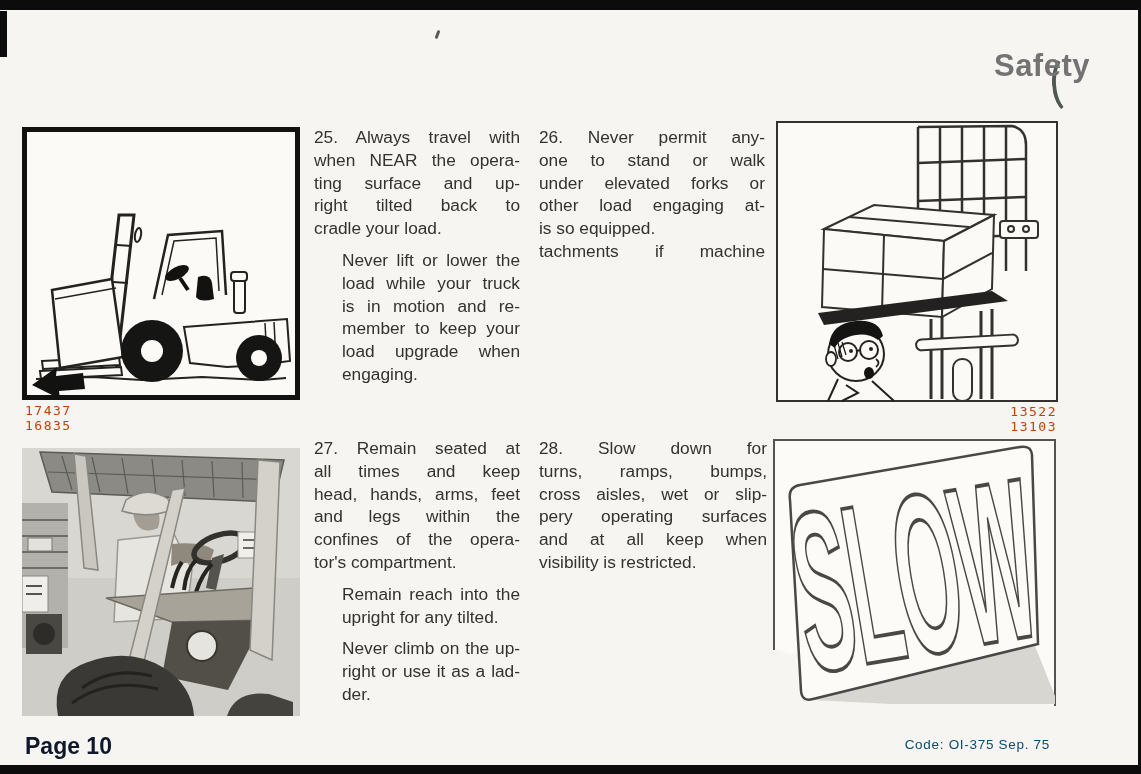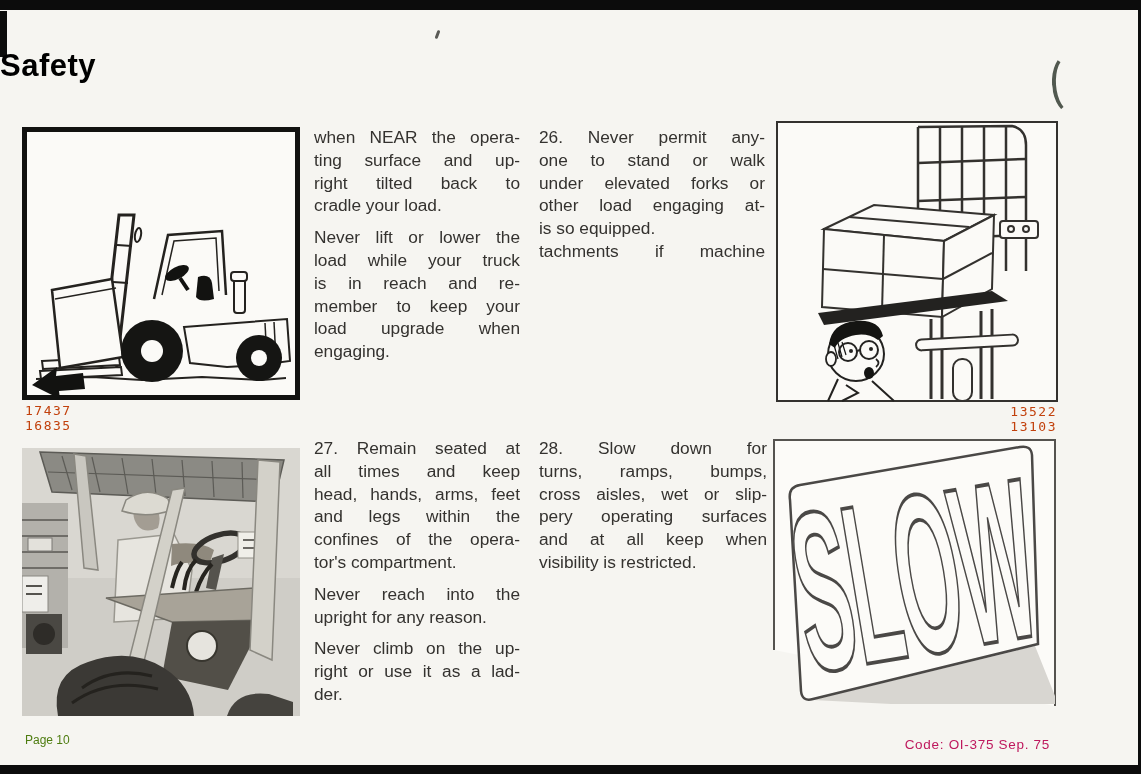--- a/index.html
+++ b/index.html
@@ -13,46 +13,46 @@
   
   .top-bar{left:0;top:0;width:1141px;height:10px;background:#0c0c0c;}
   .bottom-bar{left:0;top:765px;width:1141px;height:9px;background:#0c0c0c;}
   .right-strip{left:1138px;top:0;width:3px;height:774px;background:#0c0c0c;}
   .left-notch{left:0;top:11px;width:7px;height:46px;background:#0c0c0c;}
   .curl{left:1052px;top:54px;width:28px;height:54px;border:3px solid transparent;
         border-left:4px solid #51584f;border-radius:50%;transform:rotate(-4deg);}
   .speck{left:436px;top:30px;width:3px;height:9px;background:#5a5a56;
          transform:rotate(20deg);border-radius:2px;}
   
-  .title{left:0;top:48px;width:1090px;text-align:left;
-         font-size:31px;font-weight:bold;letter-spacing:.5px;color:#000000;}
+  .title{left:0;top:48px;width:1090px;text-align:right;
+         font-size:31px;font-weight:bold;letter-spacing:.5px;color:#737373;}
   
   .textcol{font-size:17.3px;line-height:22.8px;color:#34322f;}
   .col-1a{left:314px;top:126px;width:206px;}
   .col-2a{left:539px;top:126px;width:226px;}
   .col-1b{left:314px;top:437px;width:206px;}
   .col-2b{left:539px;top:437px;width:228px;}
-  .para + .para{margin-top:9px;}
+  .para + .para{margin-top:9px;margin-left:28px;}
   .tline{text-align:justify;text-align-last:justify;}
   .tline-last{text-align-last:left;}
   
   .figcodes{font-family:"DejaVu Sans Mono","Liberation Mono",monospace;
             font-size:13px;line-height:14.5px;letter-spacing:1.5px;color:#c2410c;}
   .codes-1{left:25px;top:404px;}
   .codes-2{left:960px;top:405px;width:97px;text-align:right;}
   
   .fig{display:block;}
   .fig-1{left:22px;top:127px;}
   .fig-2{left:776px;top:121px;}
   .fig-3{left:22px;top:448px;}
   .fig-4{left:771px;top:438px;}
   
-  .footer-left{left:25px;top:733px;font-size:12px;color:#4d7c0f;}
+  .footer-left{left:25px;top:733px;font-size:23px;color:#0f172a;font-weight:bold;}
   .footer-right{left:860px;top:737px;width:190px;text-align:right;
-                font-size:13.5px;letter-spacing:.7px;color:#be185d;}
+                font-size:13.5px;letter-spacing:.7px;color:#0c4a6e;}
 </style>
 </head>
 <body>
 
 <div class="abs top-bar"></div>
 <div class="abs bottom-bar"></div>
 <div class="abs right-strip"></div>
 <div class="abs left-notch"></div>
 <div class="abs curl"></div>
 <div class="abs speck"></div>
@@ -100,29 +100,30 @@
     <circle cx="237" cy="231" r="8" fill="#fbfaf7"></circle>
   </g>
 </svg>
 <div class="abs figcodes codes-1">
   <div>17437</div>
   <div>16835</div>
 </div>
 
 <div class="abs textcol col-1a">
   <div class="para">
+      <div class="tline">25.  Always travel with</div>
       <div class="tline">when  NEAR  the  opera-</div>
       <div class="tline">ting  surface  and  up-</div>
       <div class="tline">right  tilted  back  to</div>
       <div class="tline tline-last">cradle your load.</div>
     </div>
   <div class="para">
       <div class="tline">Never lift or lower the</div>
       <div class="tline">load  while  your  truck</div>
-      <div class="tline">is  in  reach  and  re-</div>
+      <div class="tline">is  in  motion  and  re-</div>
       <div class="tline">member  to  keep  your</div>
       <div class="tline">load   upgrade   when</div>
       <div class="tline tline-last">engaging.</div>
     </div>
 </div>
 
 <div class="abs textcol col-2a">
   <div class="para">
       <div class="tline">26.  Never  permit  any-</div>
       <div class="tline">one  to  stand  or  walk</div>
@@ -195,22 +196,22 @@
 <div class="abs textcol col-1b">
   <div class="para">
       <div class="tline">27.  Remain  seated  at</div>
       <div class="tline">all   times   and   keep</div>
       <div class="tline">head, hands, arms, feet</div>
       <div class="tline">and  legs  within  the</div>
       <div class="tline">confines  of  the  opera-</div>
       <div class="tline tline-last">tor's compartment.</div>
     </div>
   <div class="para">
-      <div class="tline">Never  reach  into  the</div>
-      <div class="tline tline-last">upright for any reason.</div>
+      <div class="tline">Remain  reach  into  the</div>
+      <div class="tline tline-last">upright for any tilted.</div>
     </div>
   <div class="para">
       <div class="tline">Never climb on the up-</div>
       <div class="tline">right or use it as a lad-</div>
       <div class="tline tline-last">der.</div>
     </div>
 </div>
 
 <div class="abs textcol col-2b">
   <div class="para">

